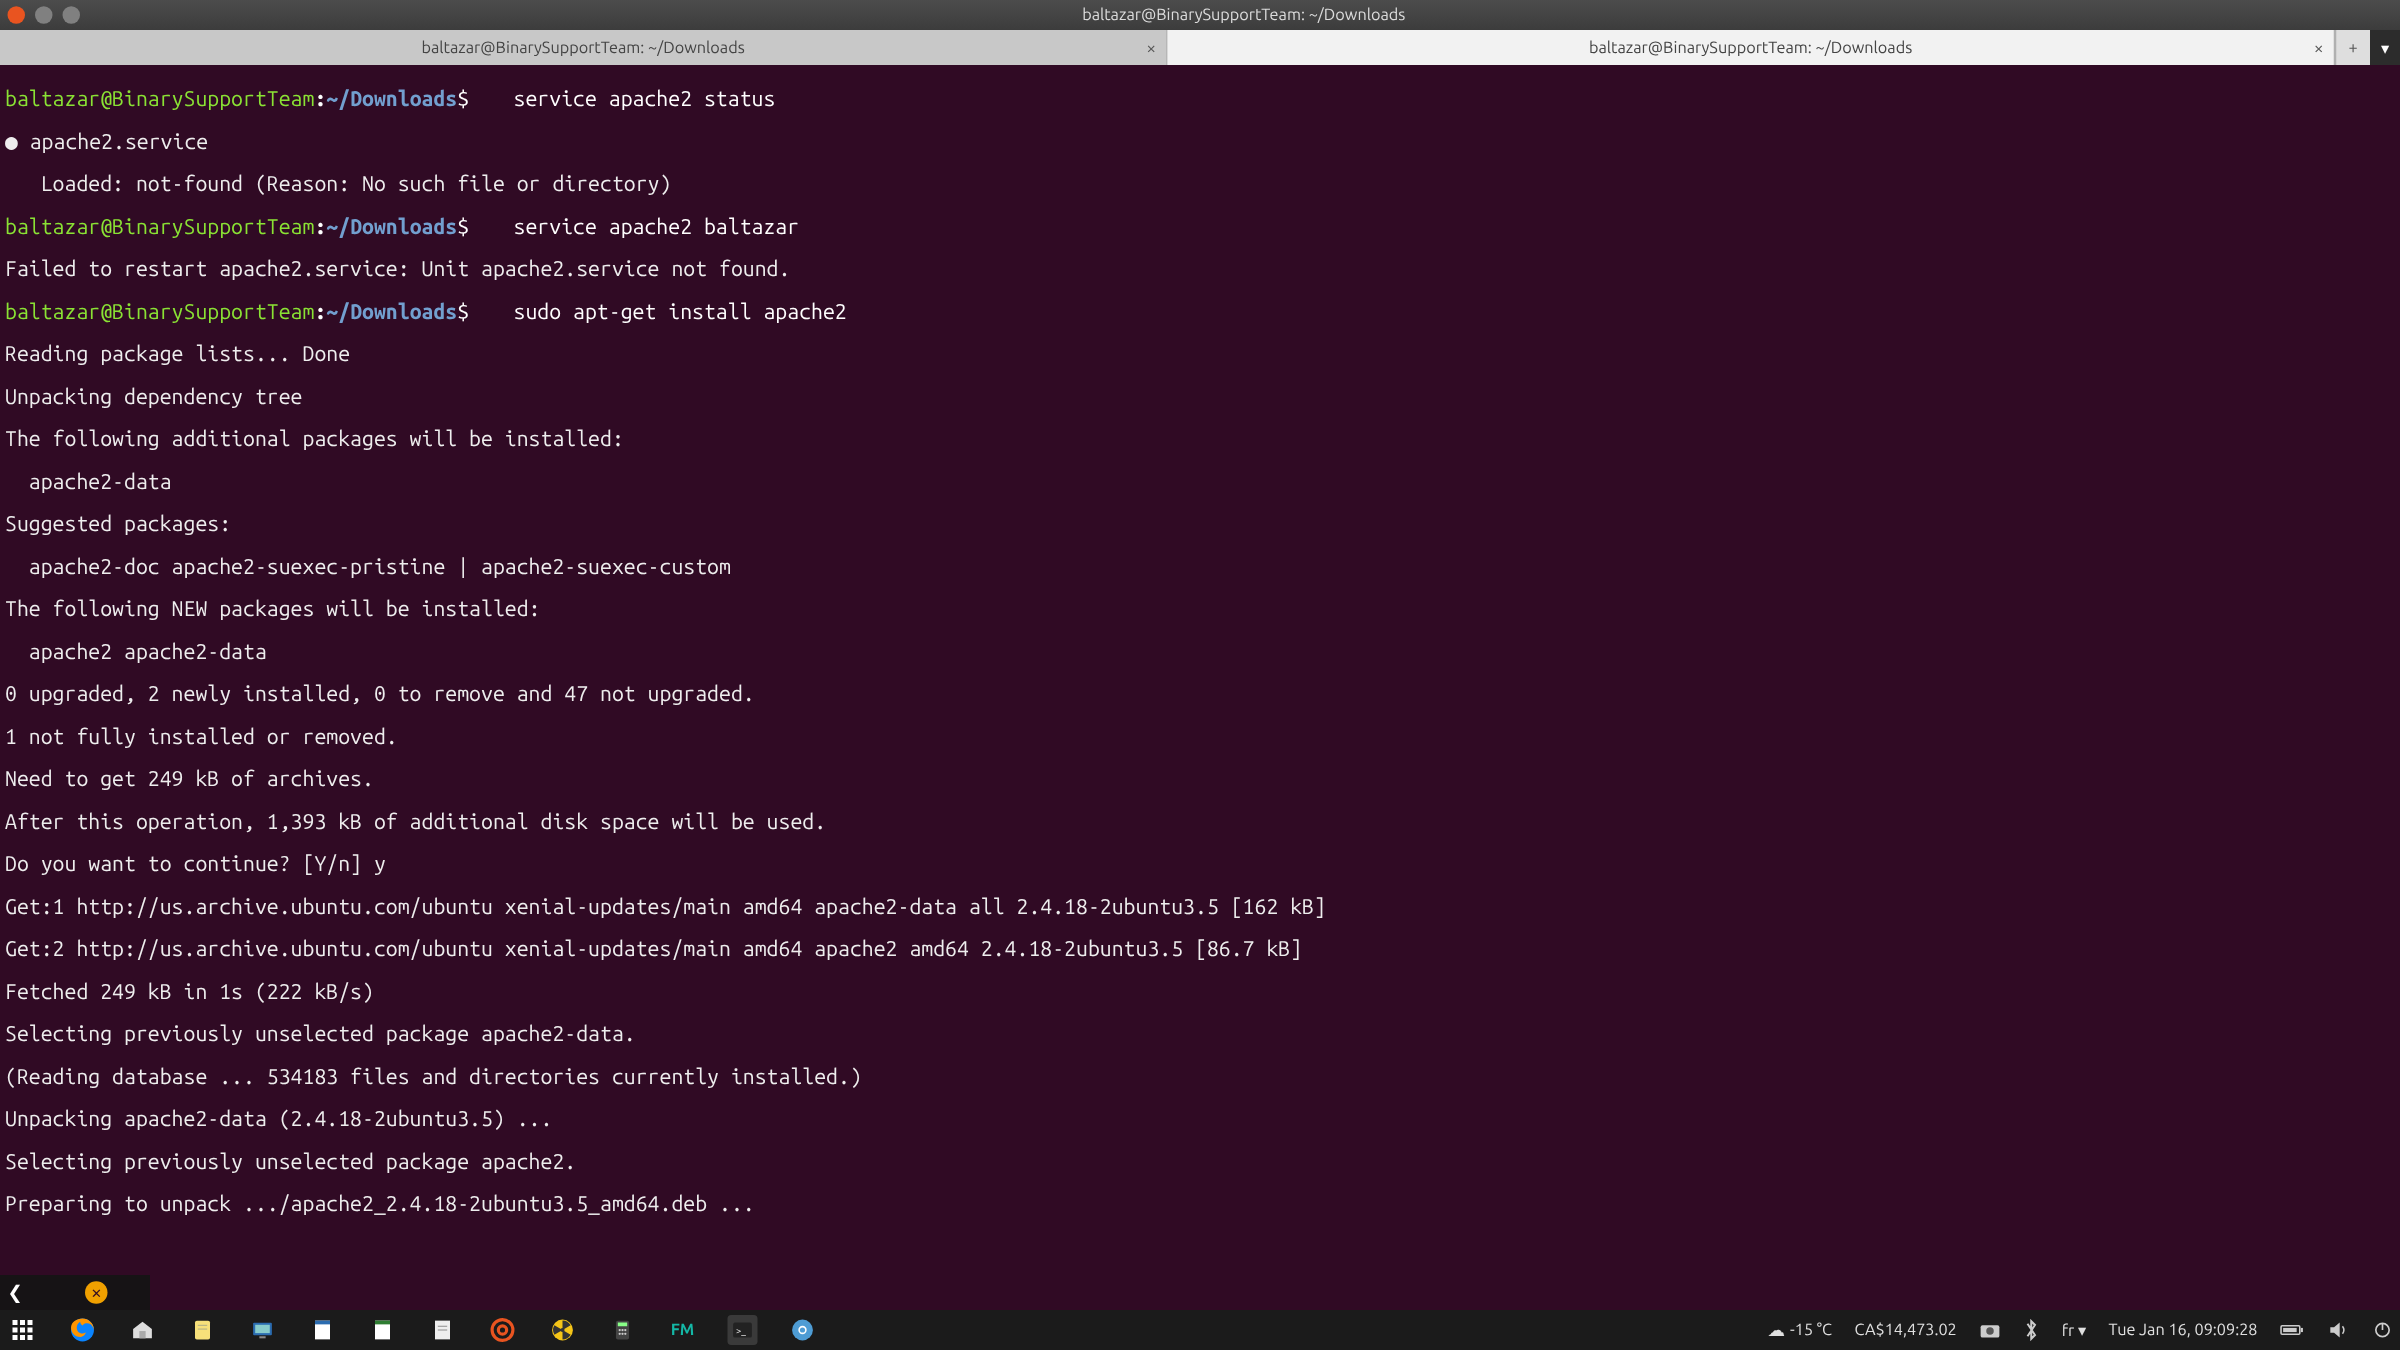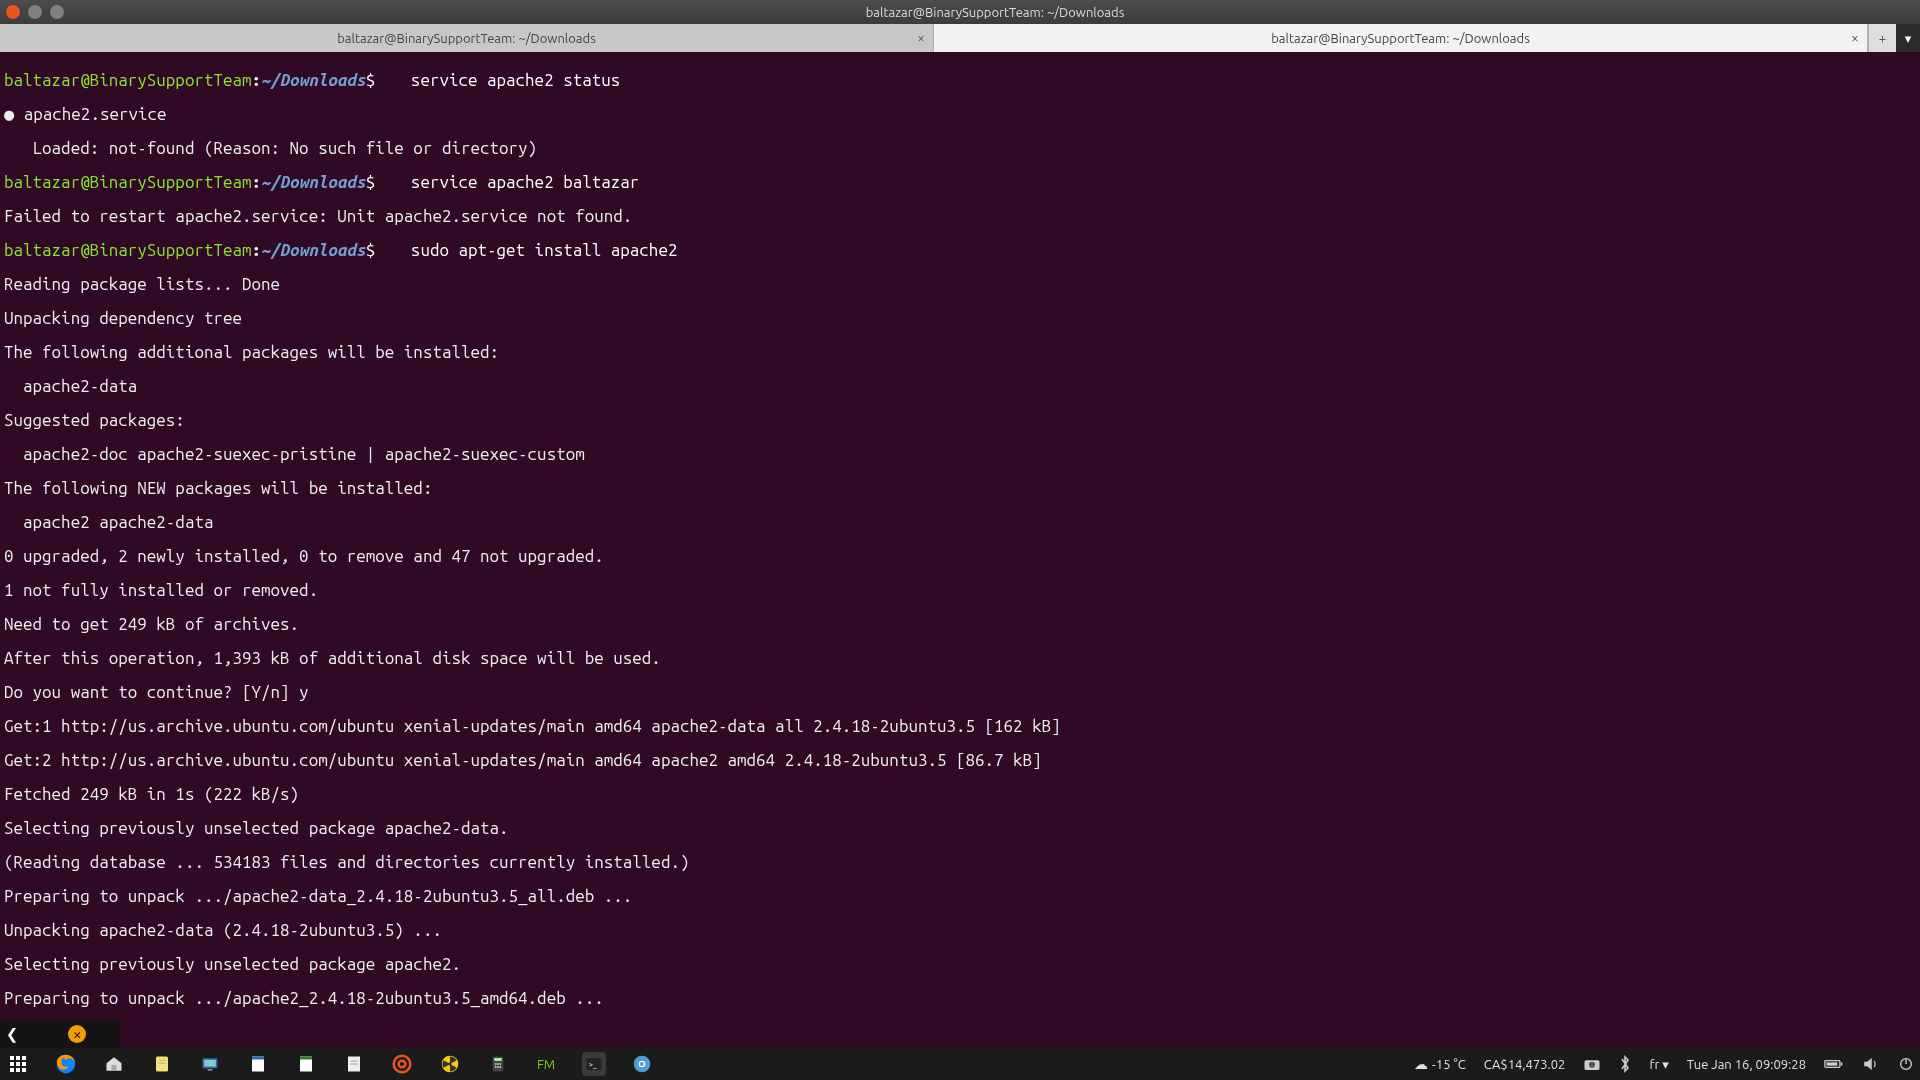--- a/index.html
+++ b/index.html
@@ -21,21 +21,21 @@
 .tab.active { background: #f2f2f2; }
 .tab-close { position: absolute; right: 8px; color: #555; font-size: 14px; }
 .tab-add { width: 28px; display:flex; align-items:center; justify-content:center; color:#555; background:#dedede; border-left:1px solid #b0b0b0;}
 .tab-menu { width: 24px; display:flex; align-items:center; justify-content:center; background:#2c2c2c; color:#fff; }
 
 
 .terminal { flex: 1; background: #300a24; color: #eeeeee; font-size: 17px; line-height: 17px; padding: 2px 4px; white-space: pre; overflow: hidden; }
 .line { white-space: pre; }
 .user { color: #8ae234; font-weight: normal; }
 .colon { color: #ffffff; font-weight: bold; }
-.path { color: #729fcf; font-weight: bold; font-style: italic; }
+.path { color: #729fcf; font-weight: bold; }
 .dollar { color: #ffffff; }
 .cmd { color: #ffffff; margin-left: 13px; }
 .out { color: #eeeeee; }
 
 
 .backbar { position: absolute; bottom: 32px; left: 0; height: 28px; width: 120px; background: rgba(20,20,20,0.9); display:flex; align-items:center; padding-left:6px; gap:50px;}
 .back-arrow { color:#fff; font-size:20px; }
 .warn-icon { width:18px; height:18px; border-radius:50%; background:#f0a000; color:#300a24; display:flex;align-items:center;justify-content:center; font-size:13px; font-weight:bold;}
 
 
@@ -93,21 +93,20 @@
 <div class="line out">0 upgraded, 2 newly installed, 0 to remove and 47 not upgraded.</div>
 <div class="line out">1 not fully installed or removed.</div>
 <div class="line out">Need to get 249 kB of archives.</div>
 <div class="line out">After this operation, 1,393 kB of additional disk space will be used.</div>
 <div class="line out">Do you want to continue? [Y/n] y</div>
 <div class="line out">Get:1 http://us.archive.ubuntu.com/ubuntu xenial-updates/main amd64 apache2-data all 2.4.18-2ubuntu3.5 [162 kB]</div>
 <div class="line out">Get:2 http://us.archive.ubuntu.com/ubuntu xenial-updates/main amd64 apache2 amd64 2.4.18-2ubuntu3.5 [86.7 kB]</div>
 <div class="line out">Fetched 249 kB in 1s (222 kB/s)  </div>
 <div class="line out">Selecting previously unselected package apache2-data.</div>
 <div class="line out">(Reading database ... 534183 files and directories currently installed.)</div>
-<div class="line out">Preparing to unpack .../apache2-data_2.4.18-2ubuntu3.5_all.deb ...</div>
 <div class="line out">Unpacking apache2-data (2.4.18-2ubuntu3.5) ...</div>
 <div class="line out">Selecting previously unselected package apache2.</div>
 <div class="line out">Preparing to unpack .../apache2_2.4.18-2ubuntu3.5_amd64.deb ...</div>
 
 
 
 
 
 
 
@@ -212,21 +211,21 @@
           <rect x="5" y="2" width="14" height="20" rx="2" fill="#444"></rect>
           <rect x="7" y="4" width="10" height="4" fill="#8f8"></rect>
           <circle cx="9" cy="12" r="1.2" fill="#ccc"></circle>
           <circle cx="12" cy="12" r="1.2" fill="#ccc"></circle>
           <circle cx="15" cy="12" r="1.2" fill="#ccc"></circle>
           <circle cx="9" cy="16" r="1.2" fill="#ccc"></circle>
           <circle cx="12" cy="16" r="1.2" fill="#ccc"></circle>
           <circle cx="15" cy="16" r="1.2" fill="#ccc"></circle>
         </svg>
     </div>
-    <div class="task-icon" style="color:#84cc16;font-weight:normal;font-size:13px;">FM</div>
+    <div class="task-icon" style="color:#14b8a6;font-weight:bold;font-size:13px;">FM</div>
     <div class="task-icon active-task">
       <svg width="20" height="18" viewBox="0 0 24 24">
           <rect x="2" y="4" width="20" height="16" rx="2" fill="#222"></rect>
           <text x="5" y="16" font-size="10" fill="#fff">&gt;_</text>
         </svg>
     </div>
     <div class="task-icon">
       <svg width="20" height="20" viewBox="0 0 24 24">
           <circle cx="12" cy="12" r="10" fill="#4e9cd4"></circle>
           <circle cx="12" cy="12" r="4" fill="#fff"></circle>

